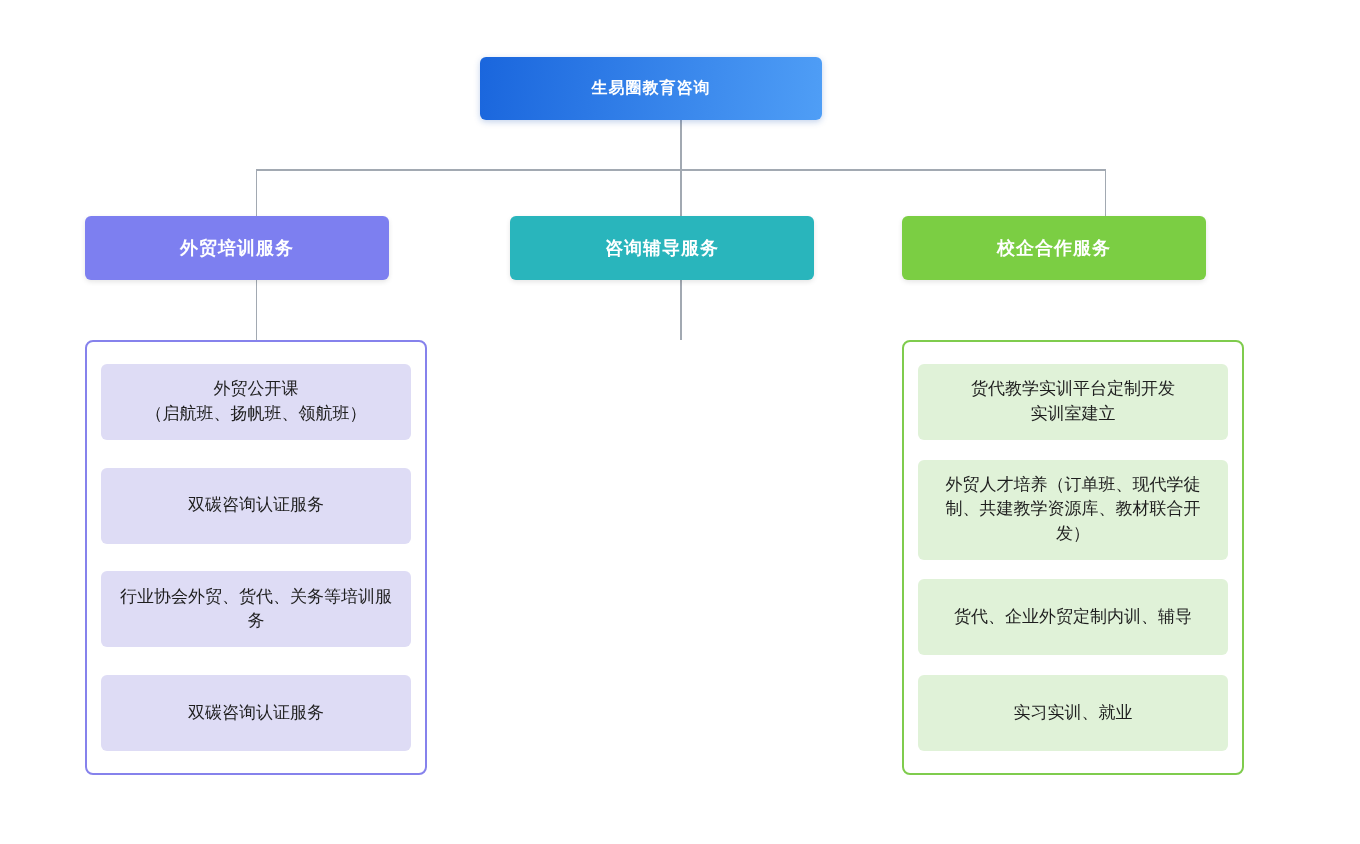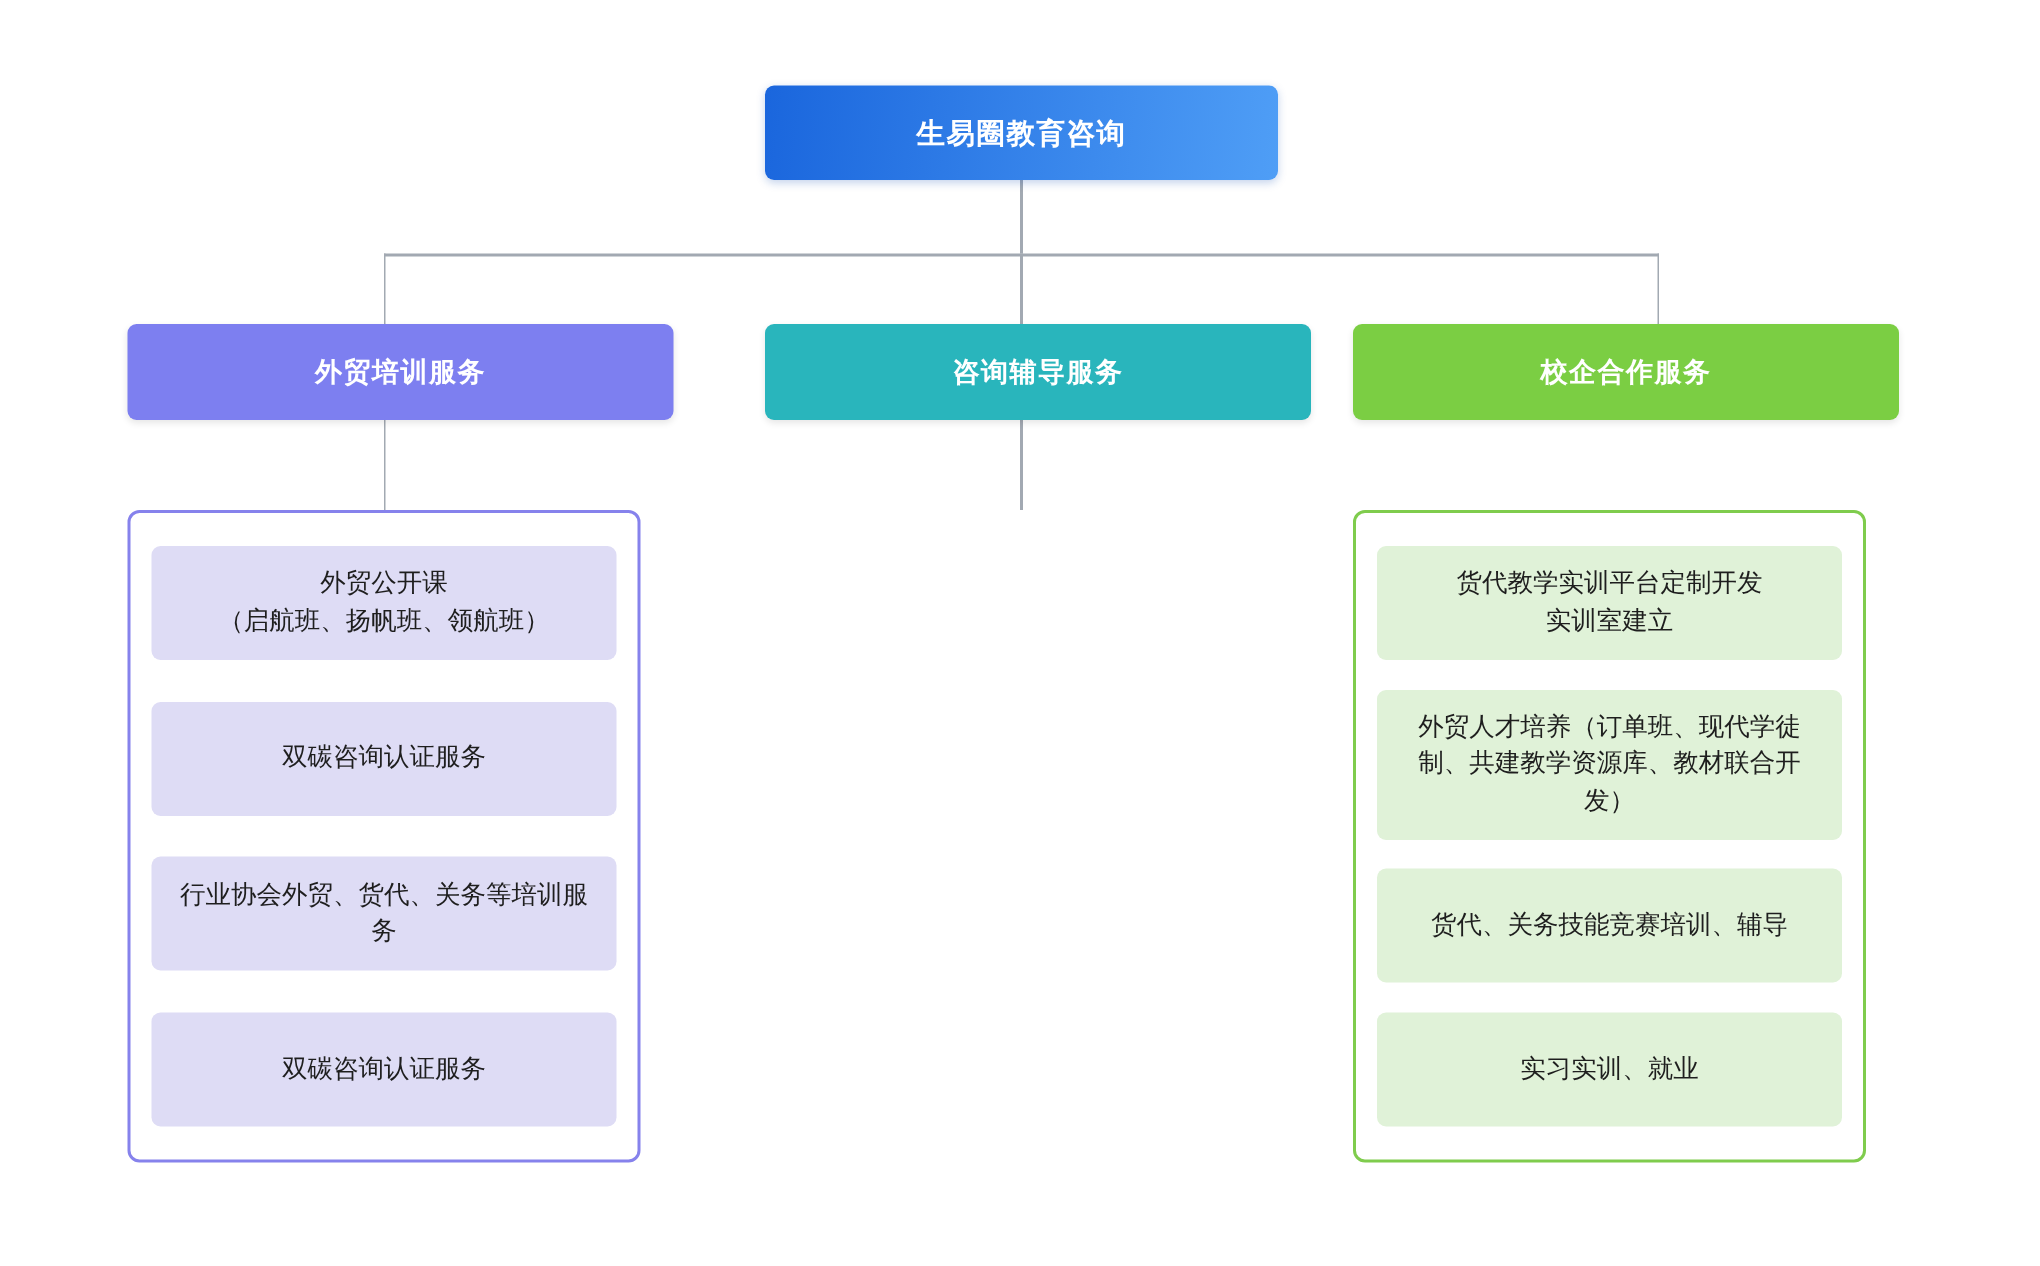--- a/index.html
+++ b/index.html
@@ -9,33 +9,33 @@
     position: relative;
     width: 1360px;
     height: 844px;
     background: #ffffff;
     overflow: hidden;
   }
   .conn { position: absolute; background: #A2A9B2; }
 
   .root-node {
     position: absolute;
-    left: 510px; top: 57px;
+    left: 480px; top: 57px;
     width: 342px; height: 63px;
     border-radius: 6px;
     display: flex; align-items: center; justify-content: center;
-    color: #ffffff; font-size: 19px; font-weight: bold;
+    color: #ffffff; font-size: 16px; font-weight: bold;
     letter-spacing: 1px;
     box-shadow: 0 2px 6px rgba(20,80,180,0.25);
   }
 
   .branch-header {
     position: absolute;
     top: 216px;
-    width: 364px; height: 64px;
+    width: 304px; height: 64px;
     border-radius: 6px;
     display: flex; align-items: center; justify-content: center;
     color: #ffffff; font-size: 18px; font-weight: bold;
     letter-spacing: 1px;
     background: var(--hdr);
     box-shadow: 0 2px 5px rgba(0,0,0,0.10);
   }
 
   .branch-container {
     position: absolute;
@@ -91,17 +91,17 @@
     <div class="node-item">双碳咨询认证服务</div>
     <div class="node-item">行业协会外贸、货代、关务等培训服务</div>
     <div class="node-item">双碳咨询认证服务</div>
   </div>
 
 
   <div class="branch-container b2" style="--hdr: #7BCE43; --brd: #7FCC4D; --ibg: #E0F2D8;">
     <div class="node-item">货代教学实训平台定制开发
 实训室建立</div>
     <div class="node-item tall2">外贸人才培养（订单班、现代学徒制、共建教学资源库、教材联合开发）</div>
-    <div class="node-item">货代、关务技能竞赛培训、辅导</div>
+    <div class="node-item">货代、企业外贸定制内训、辅导</div>
     <div class="node-item">实习实训、就业</div>
   </div>
 
 </div>
 
 </body></html>

